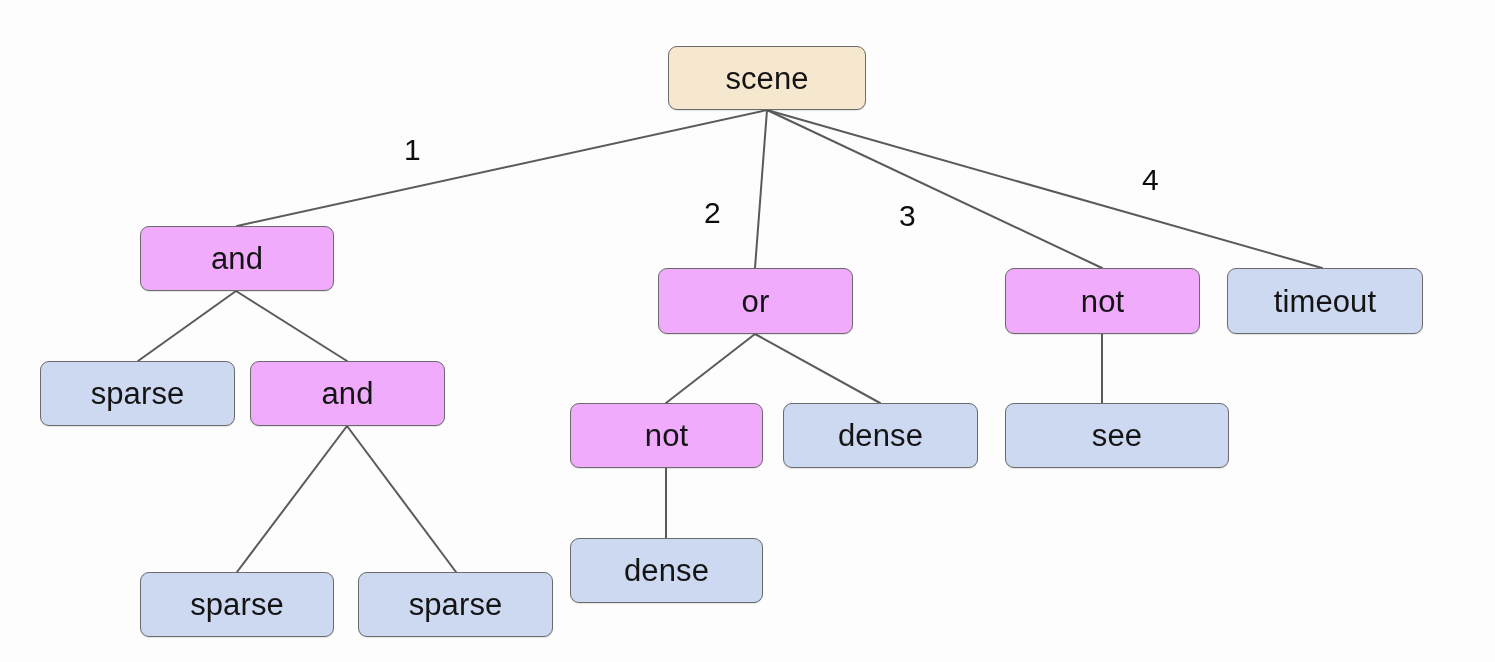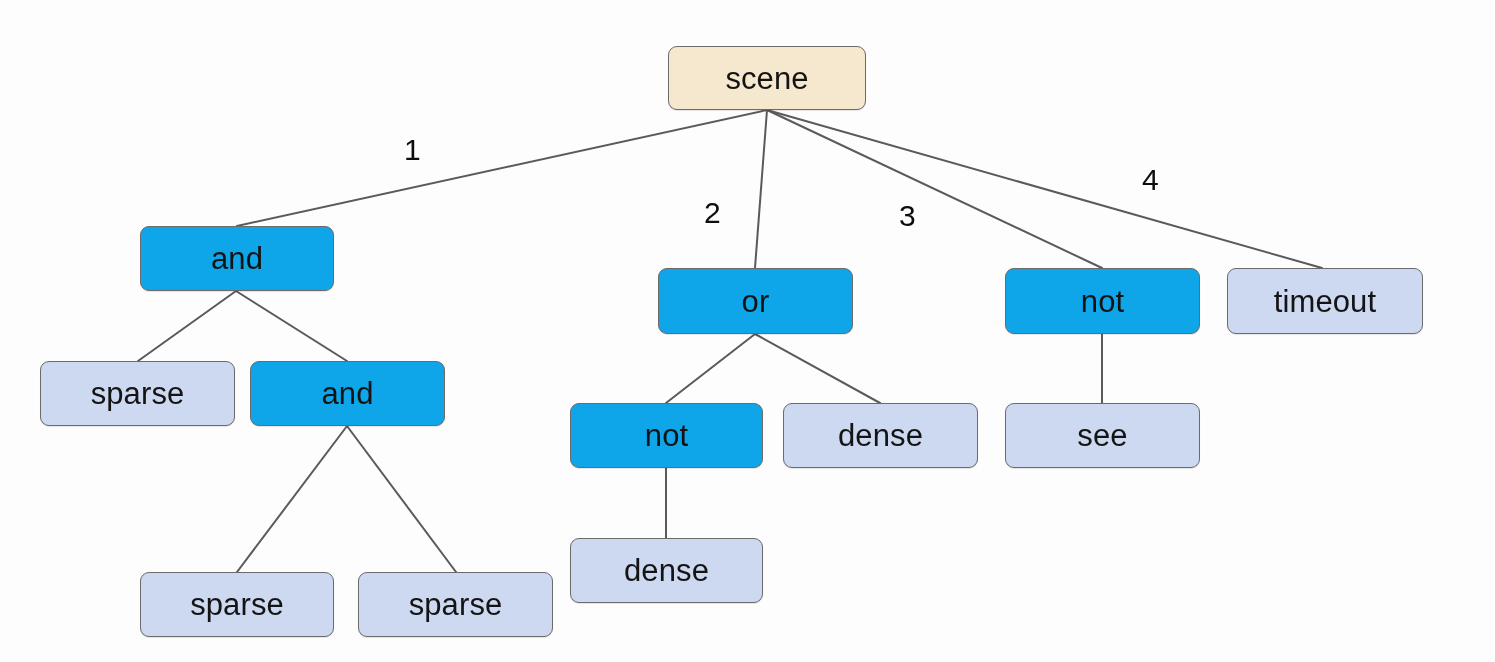--- a/index.html
+++ b/index.html
@@ -47,21 +47,21 @@
     align-items: center;
     justify-content: center;
     font-size: 31px;
     line-height: 1;
     color: #141414;
     letter-spacing: 0.1px;
     white-space: nowrap;
     box-shadow: 0 1px 1px rgba(0,0,0,0.10);
   }
   .node-root    { background: #f6e7cf; }
-  .node-op      { background: #0ea5e9; }
+  .node-op      { background: #f0abfc; }
   .node-term    { background: #cdd8f1; }
   .edge-label {
     position: absolute;
     font-size: 30px;
     line-height: 1;
     color: #0d0d0d;
     z-index: 3;
     white-space: nowrap;
   }
 </style>
@@ -92,21 +92,21 @@
       <div class="node node-op" style="left: 140px; top: 226px; width: 194px; height: 65px;">and</div>
       <div class="node node-term" style="left: 40px; top: 361px; width: 195px; height: 65px;">sparse</div>
       <div class="node node-op" style="left: 250px; top: 361px; width: 195px; height: 65px;">and</div>
       <div class="node node-term" style="left: 140px; top: 572px; width: 194px; height: 65px;">sparse</div>
       <div class="node node-term" style="left: 358px; top: 572px; width: 195px; height: 65px;">sparse</div>
       <div class="node node-op" style="left: 658px; top: 268px; width: 195px; height: 66px; text-align: center;">or</div>
       <div class="node node-op" style="left: 570px; top: 403px; width: 193px; height: 65px;">not</div>
       <div class="node node-term" style="left: 783px; top: 403px; width: 195px; height: 65px;">dense</div>
       <div class="node node-term" style="left: 570px; top: 538px; width: 193px; height: 65px;">dense</div>
       <div class="node node-op" style="left: 1005px; top: 268px; width: 195px; height: 66px;">not</div>
-      <div class="node node-term" style="left: 1005px; top: 403px; width: 195px; height: 65px;">see</div>
+      <div class="node node-term" style="left: 1005px; top: 403px; width: 224px; height: 65px;">see</div>
       <div class="node node-term" style="left: 1227px; top: 268px; width: 196px; height: 66px;">timeout</div>
     </div>
 
   <div id="edge-labels-layer">
       <div class="edge-label" style="left: 404px; top: 135px;">1</div>
       <div class="edge-label" style="left: 704px; top: 198px;">2</div>
       <div class="edge-label" style="left: 899px; top: 201px;">3</div>
       <div class="edge-label" style="left: 1142px; top: 165px;">4</div>
     </div>
 

